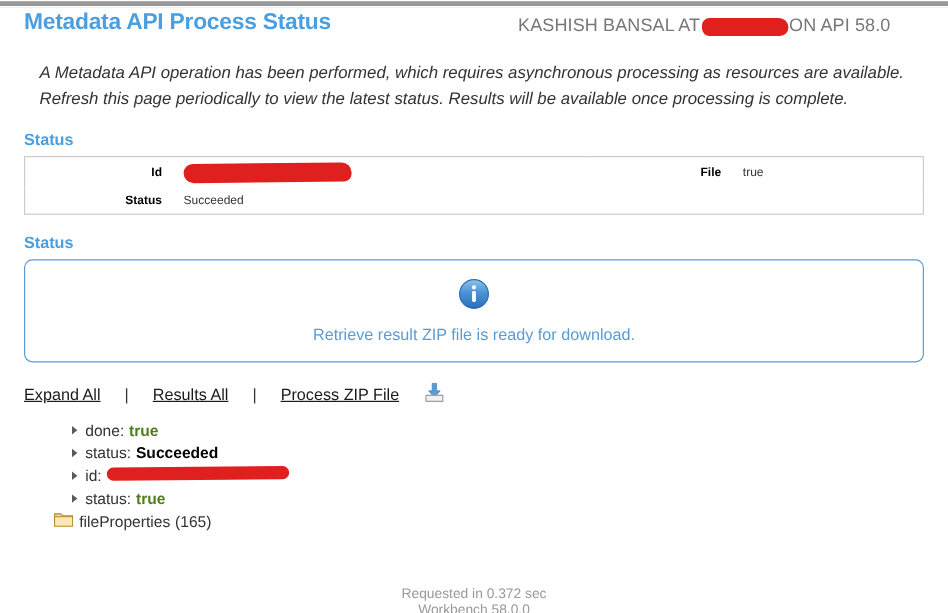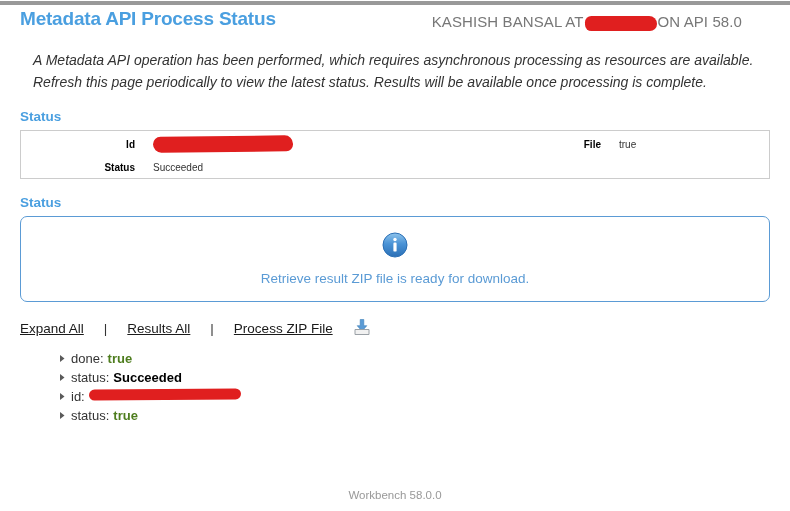--- a/index.html
+++ b/index.html
@@ -312,20 +312,31 @@
     <div class="tree-row">
       <span class="bullet">
         <svg width="9" height="9" viewBox="0 0 9 9">
             <path d="M2 1 L6.5 4.5 L2 8 Z" fill="#5a5a5a"></path>
           </svg>
       </span>
       <span class="key">status:</span>
       <span class="val-true">true</span>
     </div>
 
+    <div class="tree-folder-row">
+      <span class="folder-icon">
+        <svg width="16" height="13" viewBox="0 0 16 13">
+          <path d="M0.5 2.2 h5.2 l1.4 1.6 h8.4 v8.7 h-15 Z" fill="#f5d98a" stroke="#b08b2e" stroke-width="0.9"></path>
+          <path d="M0.5 4.6 h15 v7.9 h-15 Z" fill="#fbe9b4" stroke="#b08b2e" stroke-width="0.8"></path>
+        </svg>
+      </span>
+      <span class="folder-label">fileProperties</span>
+      <span class="folder-label" style="margin-left:4px">(165)</span>
+    </div>
 
   </div>
 
 </div>
 
 <div class="footer">
+  <div>Requested in 0.372 sec</div>
   <div>Workbench 58.0.0</div>
 </div>
 
 </body></html>

